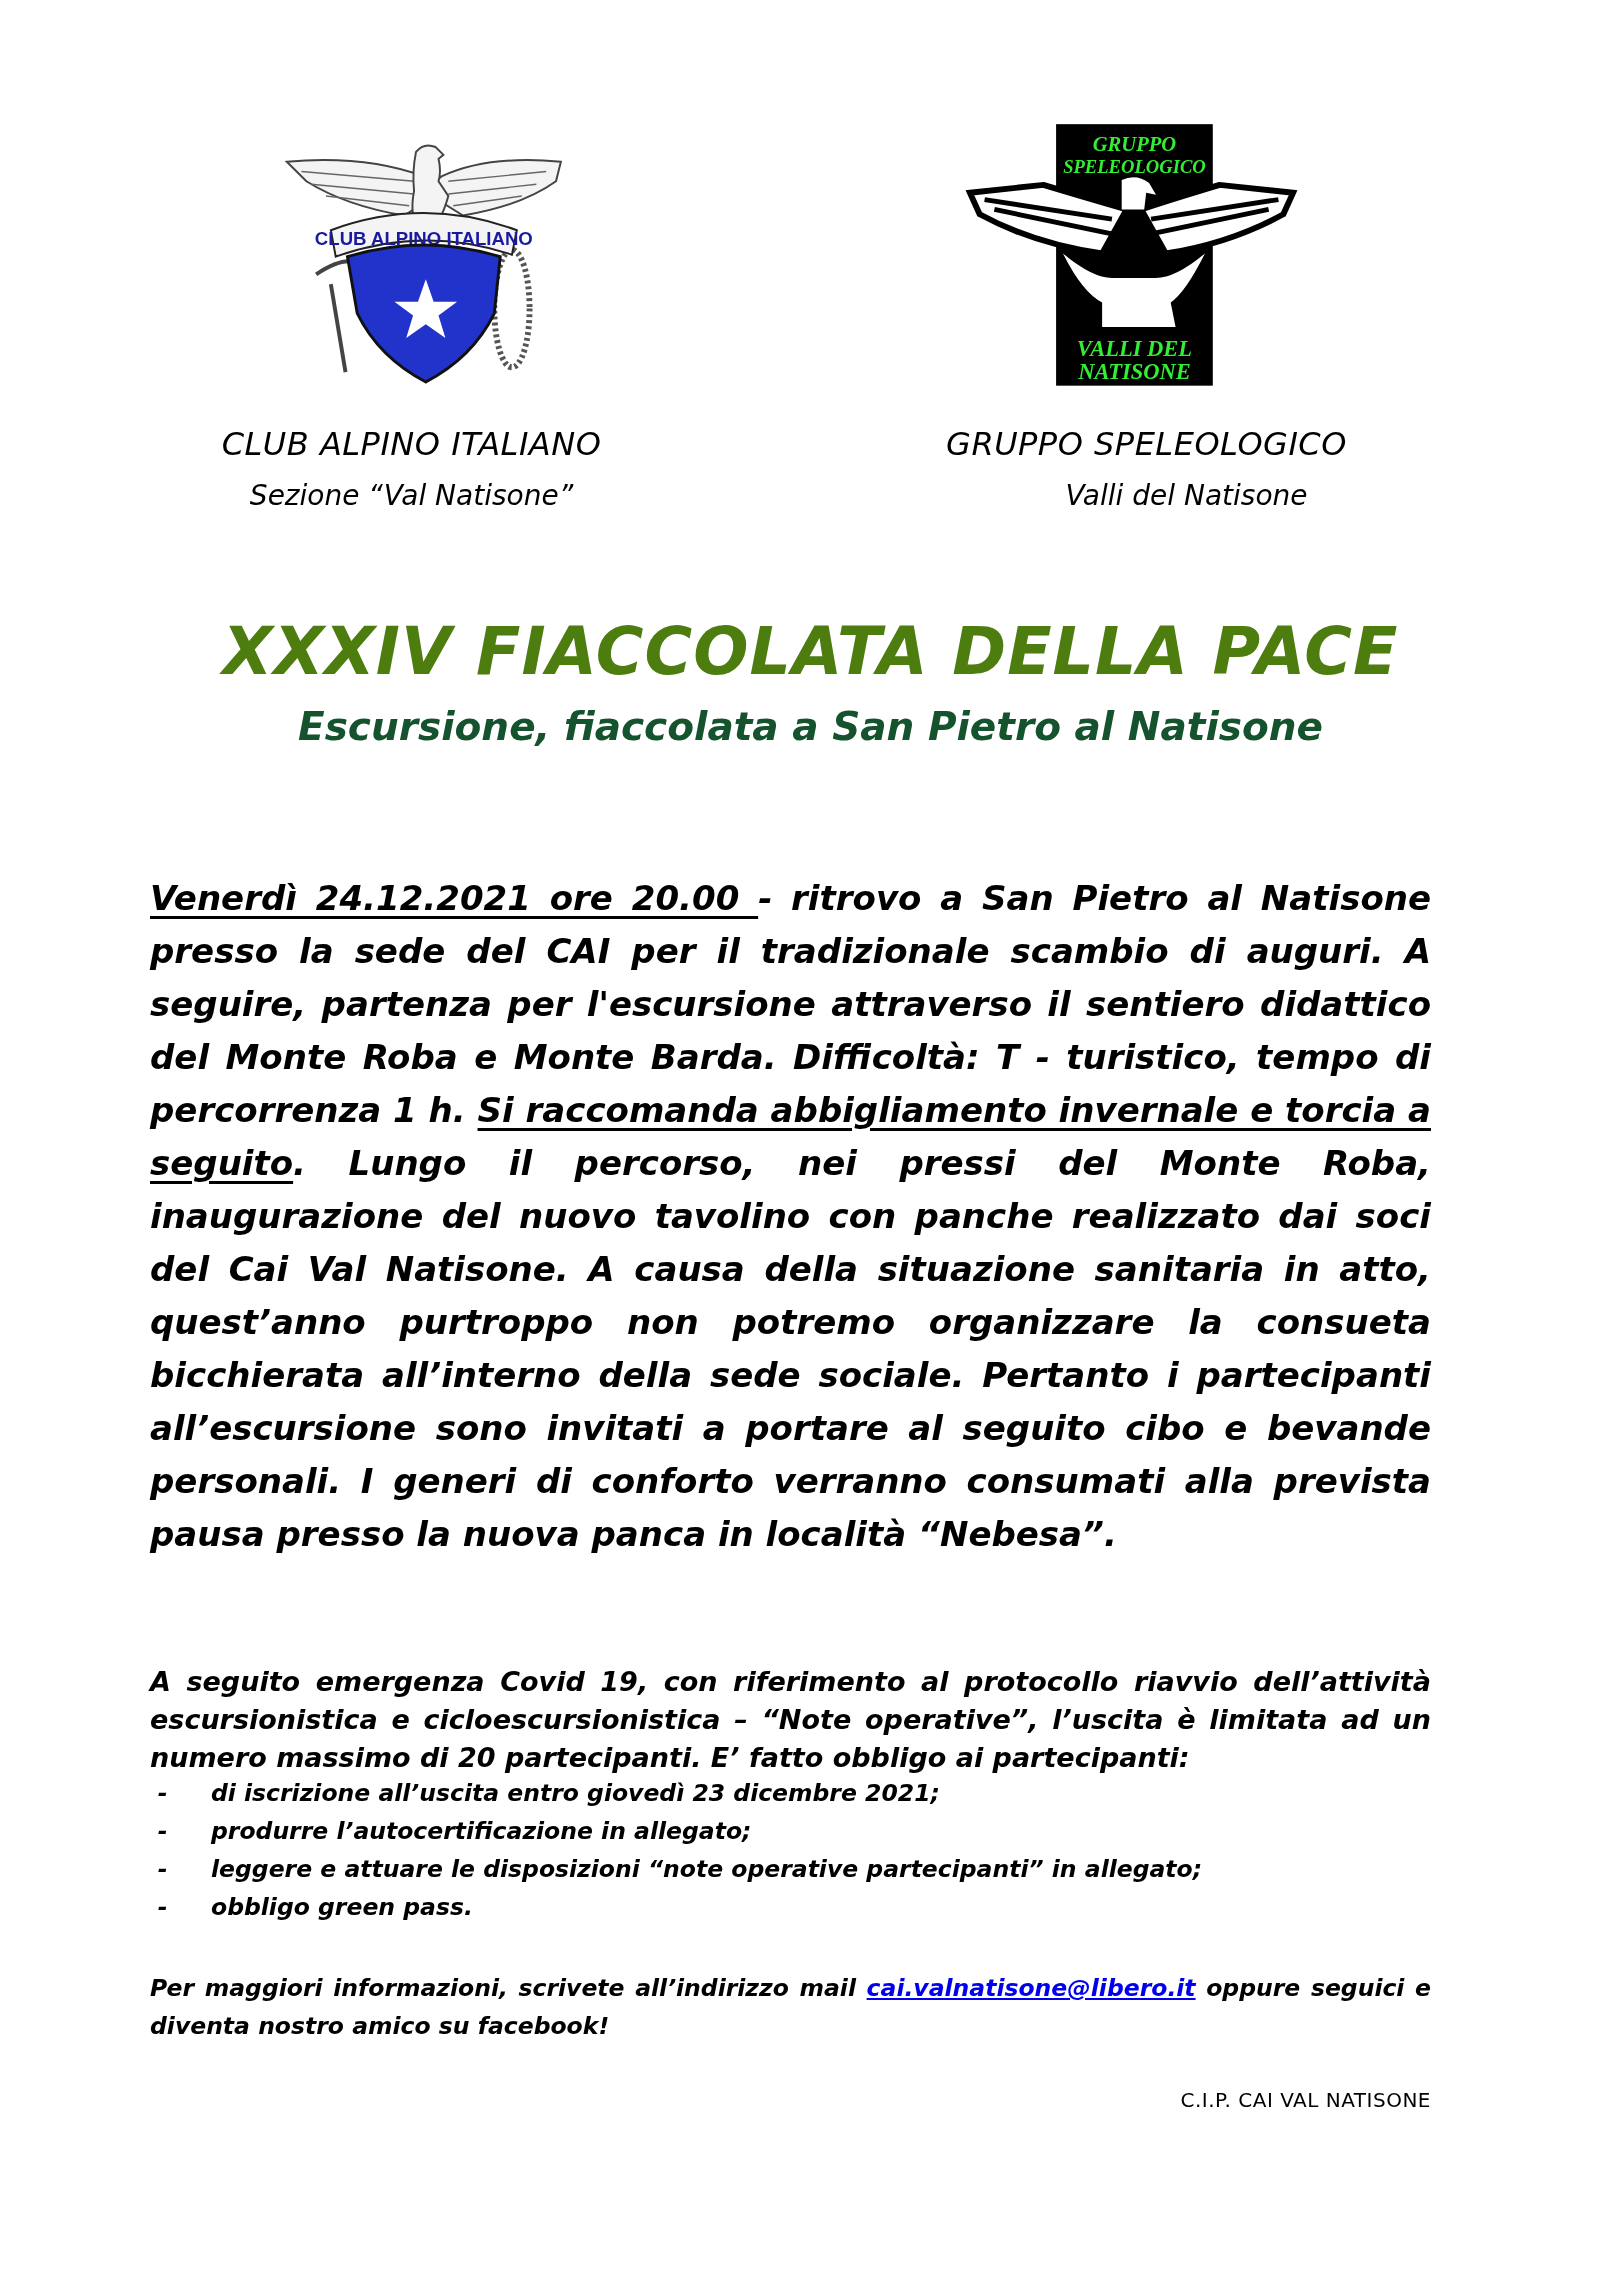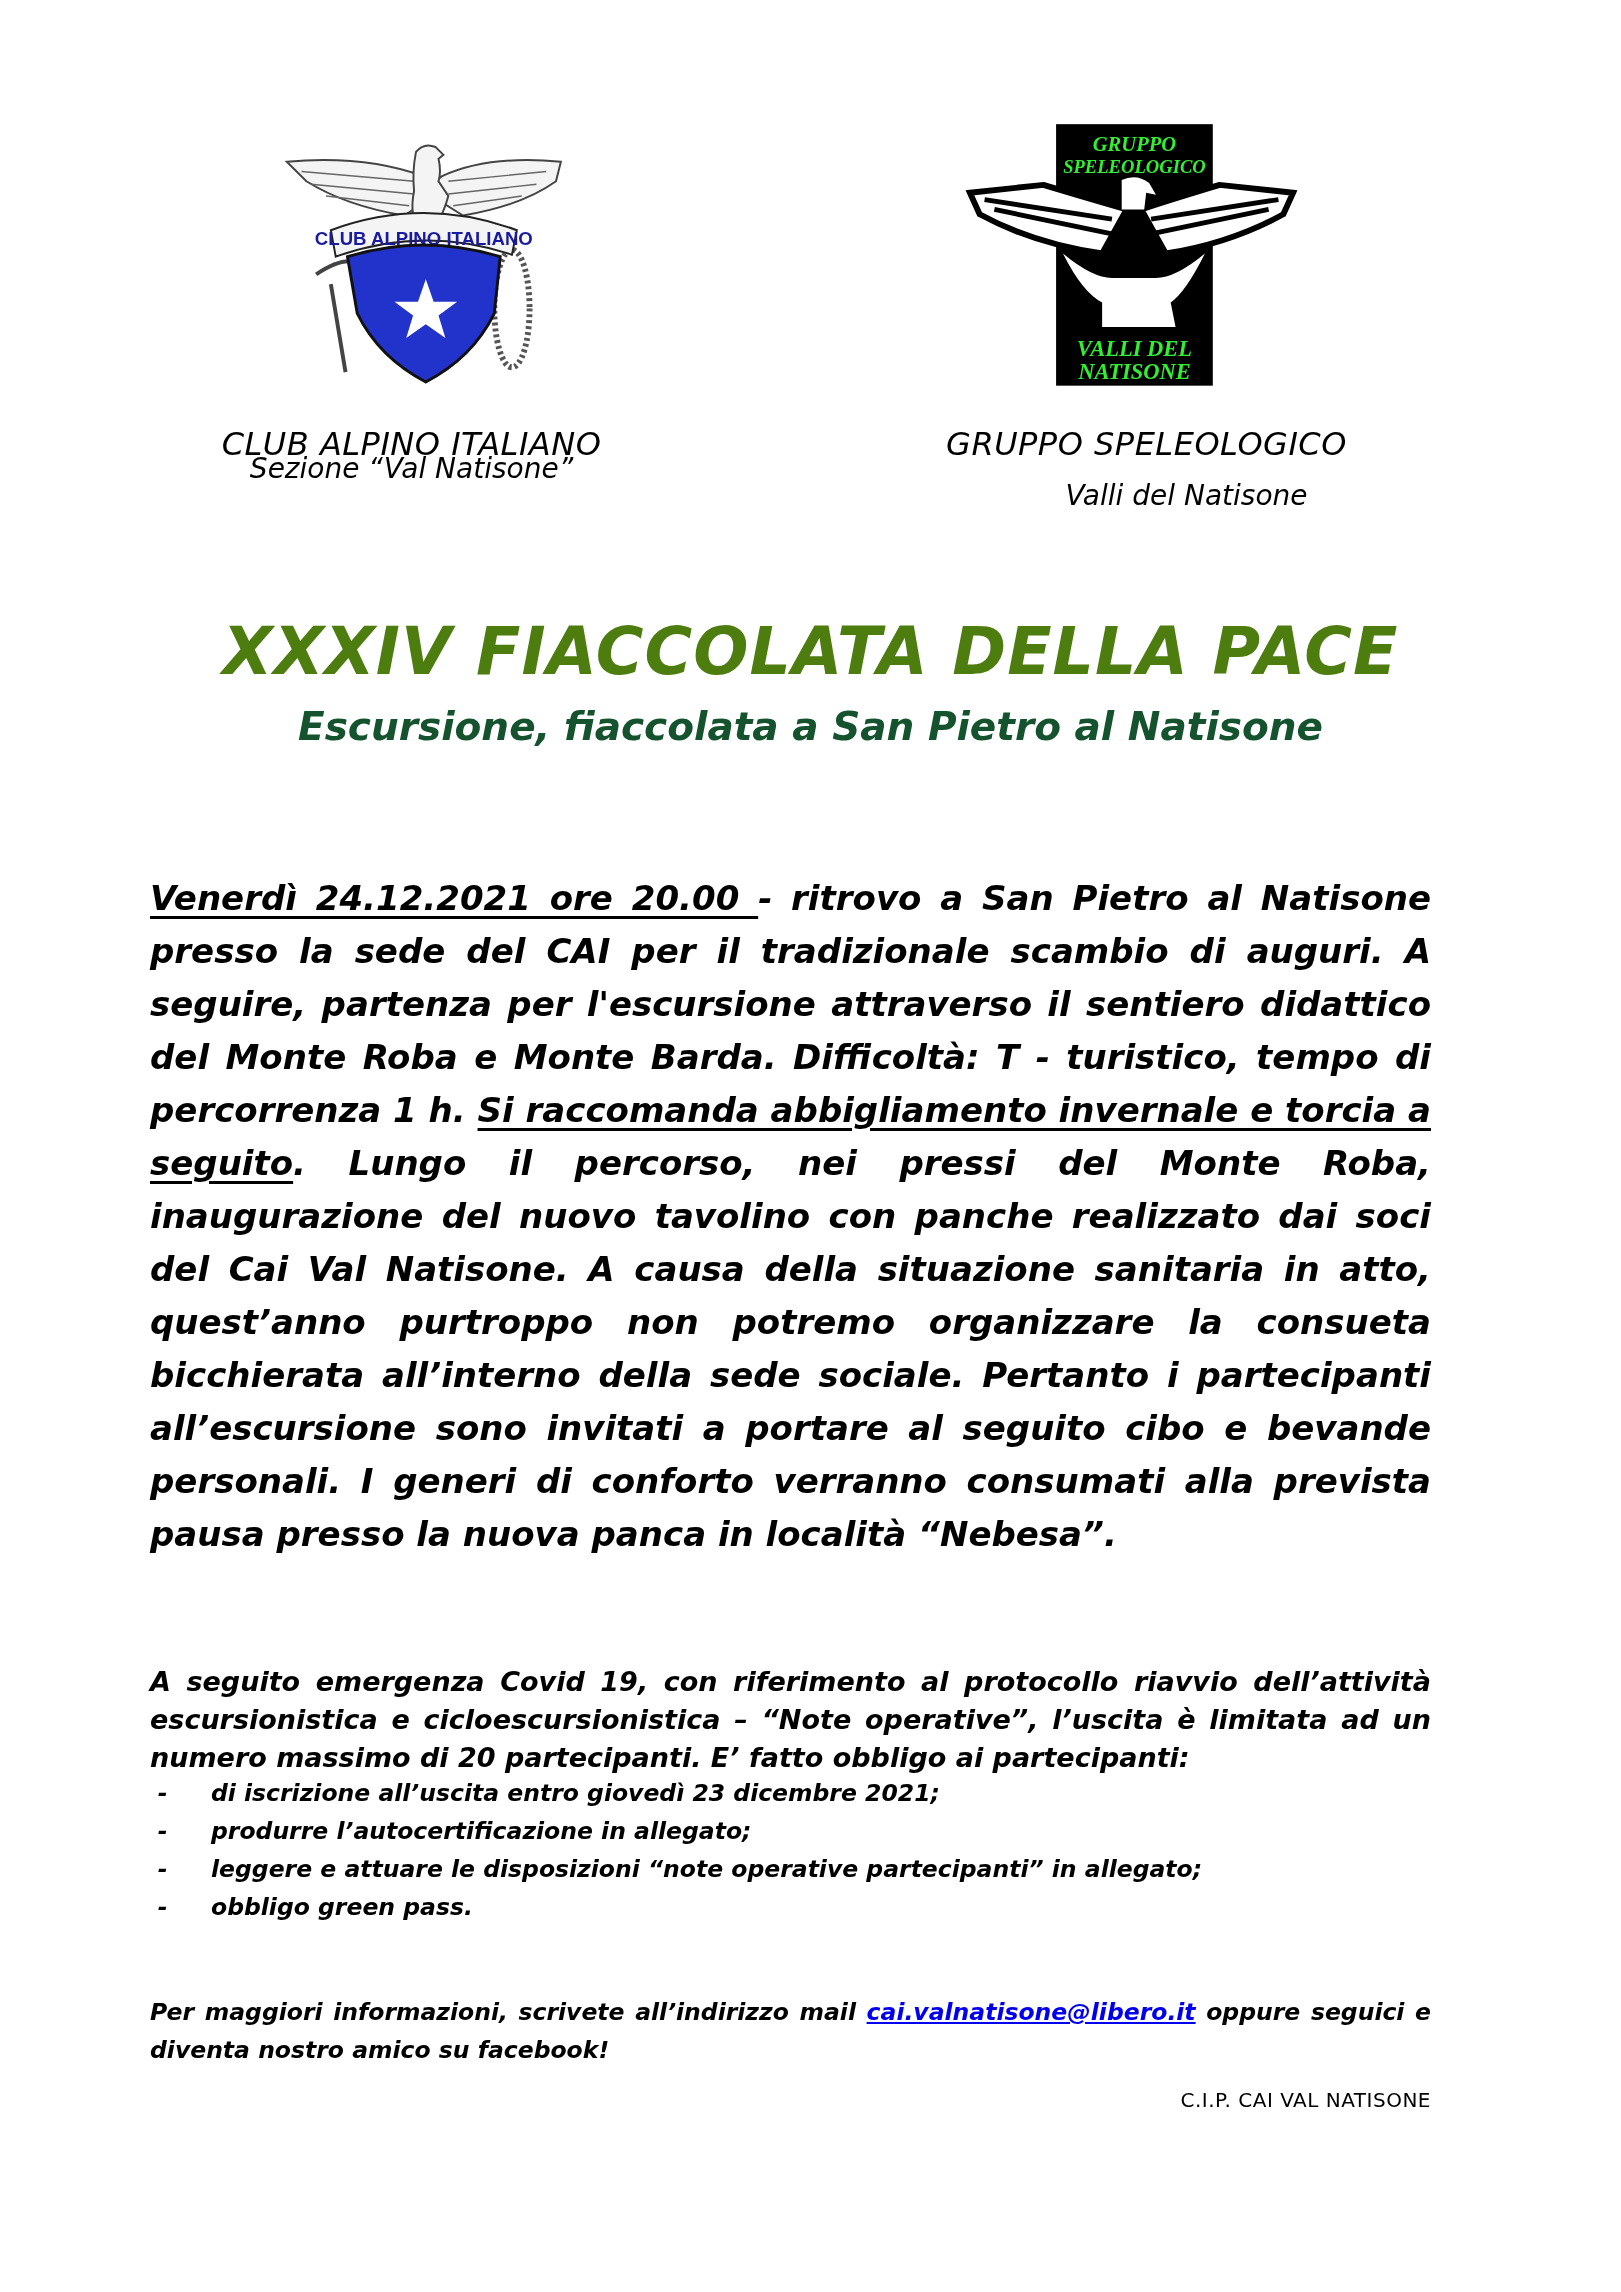--- a/index.html
+++ b/index.html
@@ -43,21 +43,21 @@
     #obligations { left: 150px; top: 1774px; width: 1281px; margin: 0; padding: 0; list-style: none; }
     #obligations li {
       font-size: 23.5px; font-style: italic; font-weight: bold; line-height: 38px;
       display: flex;
     }
     #obligations .dash { width: 61px; padding-left: 7.8px; box-sizing: border-box; }
 
     #info-para {
       left: 150px; top: 1969px; width: 1281px;
       font-size: 23.5px; font-style: italic; font-weight: bold;
-      line-height: 38px; text-align: justify; text-align-last: left; margin-top: 24px;
+      line-height: 38px; text-align: justify; text-align-last: left;
     }
     #info-para a { color: #0000ee; text-decoration: underline; }
 
     #signature {
       right: 190px; top: 2088px; font-size: 20px; letter-spacing: 0.5px; text-align: center;
     }
   </style>
 </head>
 <body>
 
@@ -98,21 +98,21 @@
 
     <path d="M160 65 Q175 58 188 68 L195 80 L185 78 L183 95 L160 95 Z" fill="#fff"></path>
 
     <path d="M100 140 Q130 165 150 165 L195 165 Q215 165 245 140 Q225 180 210 190 L215 215 L140 215 L140 190 Q120 180 100 140 Z" fill="#fff"></path>
     <text x="173" y="245" font-family="Liberation Serif, serif" font-size="23" font-weight="bold" font-style="italic" fill="#33ee33" text-anchor="middle">VALLI DEL</text>
     <text x="173" y="268" font-family="Liberation Serif, serif" font-size="23" font-weight="bold" font-style="italic" fill="#33ee33" text-anchor="middle">NATISONE</text>
   </svg>
 </div>
 
 <div class="abs org-title" style="left:137px; top:425px;">CLUB ALPINO ITALIANO</div>
-<div class="abs org-sub" style="left:137px; top:452px;">Sezione “Val Natisone”</div>
+<div class="abs org-sub" style="left:137px; top:479px;">Sezione “Val Natisone”</div>
 <div class="abs org-title" style="left:872px; top:425px;">GRUPPO SPELEOLOGICO</div>
 <div class="abs org-sub" style="left:912px; top:479px;">Valli del Natisone</div>
 
 <div id="main-title" class="abs">XXXIV FIACCOLATA DELLA PACE</div>
 <div id="sub-title" class="abs">Escursione, fiaccolata a San Pietro al Natisone</div>
 
 <div id="body-para" class="abs"><span class="u">Venerdì 24.12.2021 ore 20.00 </span><span>- ritrovo a San Pietro al Natisone presso la sede del CAI per il tradizionale scambio di auguri. A seguire, partenza per l'escursione attraverso il sentiero didattico del Monte Roba e Monte Barda. Difficoltà: T - turistico, tempo di percorrenza 1 h. </span><span class="u">Si raccomanda abbigliamento invernale e torcia a seguito</span><span>. Lungo il percorso, nei pressi del Monte Roba, inaugurazione del nuovo tavolino con panche realizzato dai soci del Cai Val Natisone. A causa della situazione sanitaria in atto, quest’anno purtroppo non potremo organizzare la consueta bicchierata all’interno della sede sociale. Pertanto i partecipanti all’escursione sono invitati a portare al seguito cibo e bevande personali. I generi di conforto verranno consumati alla prevista pausa presso la nuova panca in località “Nebesa”.</span></div>
 
 <div id="covid-para" class="abs">A seguito emergenza Covid 19, con riferimento al protocollo riavvio dell’attività escursionistica e cicloescursionistica – “Note operative”, l’uscita è limitata ad un numero massimo di 20 partecipanti. E’ fatto obbligo ai partecipanti:</div>
 <ul id="obligations" class="abs">

